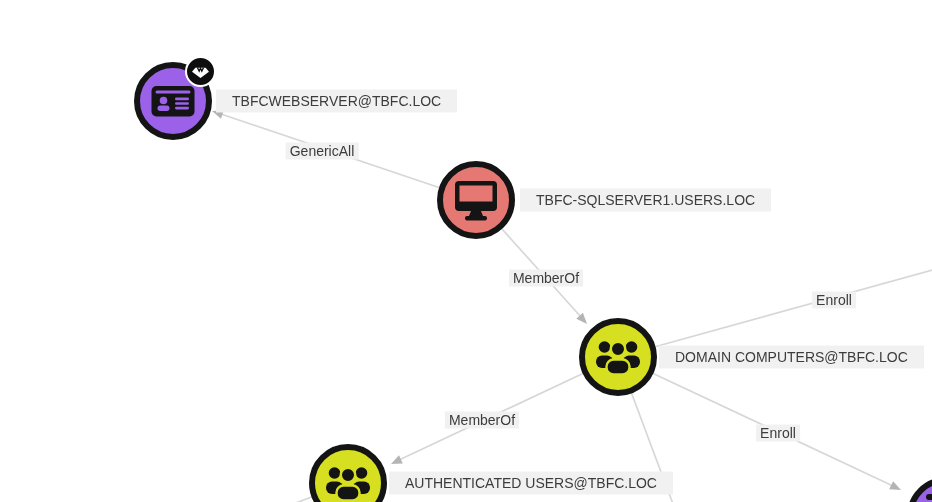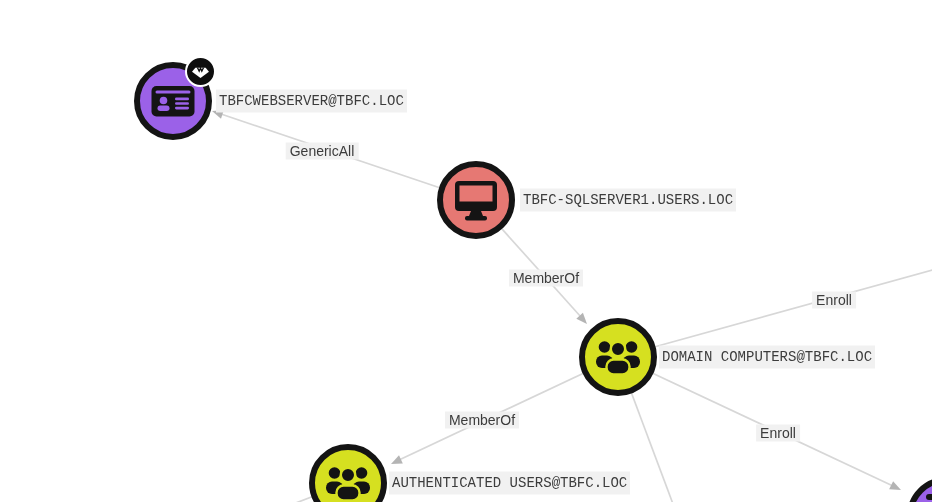--- a/index.html
+++ b/index.html
@@ -3,21 +3,21 @@
 <meta charset="utf-8">
 <style>
   html,body{margin:0;padding:0;background:#fff;}
   .canvas{position:relative;width:932px;height:502px;background:#FFFFFF;overflow:hidden;
           font-family:"Liberation Sans",sans-serif;}
   svg.edges{position:absolute;left:0;top:0;z-index:1;}
   .edges line{stroke:#D7D7D7;stroke-width:1.7px;}
   .edges polygon{fill:#B4B4B4;}
   .nlabel,.elabel{position:absolute;background:#F1F1F1;color:#3C3C3C;font-size:14px;
           line-height:17px;white-space:nowrap;}
-  .nlabel{padding:3px 3px;transform:translateY(-50%);z-index:2;font-family:Liberation Mono, monospace;}
+  .nlabel{padding:3px 16px;transform:translateY(-50%);z-index:2;}
   .elabel{padding:0 4px;transform:translate(-50%,-50%);z-index:2;}
   .node{position:absolute;width:78px;height:78px;border-radius:50%;
         border:6px solid #141414;box-sizing:border-box;z-index:3;
         display:flex;align-items:center;justify-content:center;}
   .node.purple{background:#9B61E8;}
   .node.red{background:#E67873;}
   .node.yellow{background:#D6E020;}
   .glyph{position:absolute;left:185px;top:56px;width:31px;height:31px;border-radius:50%;
          background:#0E0E0E;border:2px solid #FFFFFF;box-sizing:border-box;z-index:4;
          display:flex;align-items:center;justify-content:center;}

